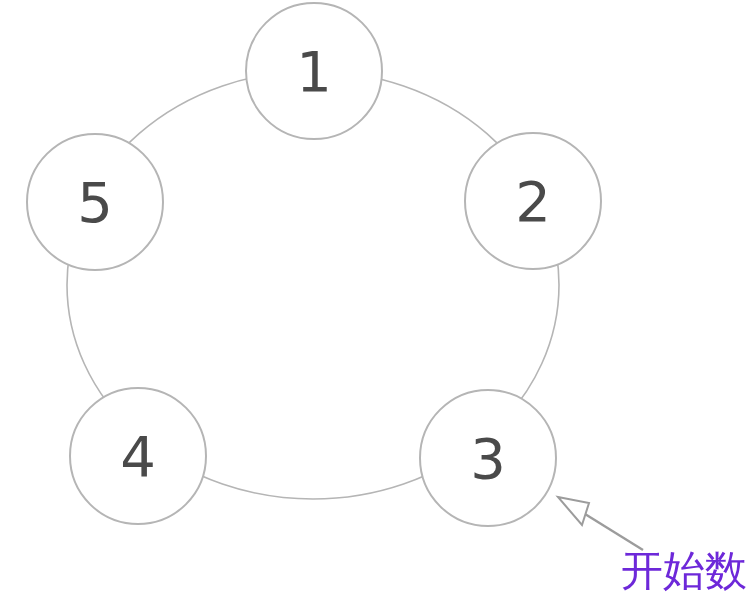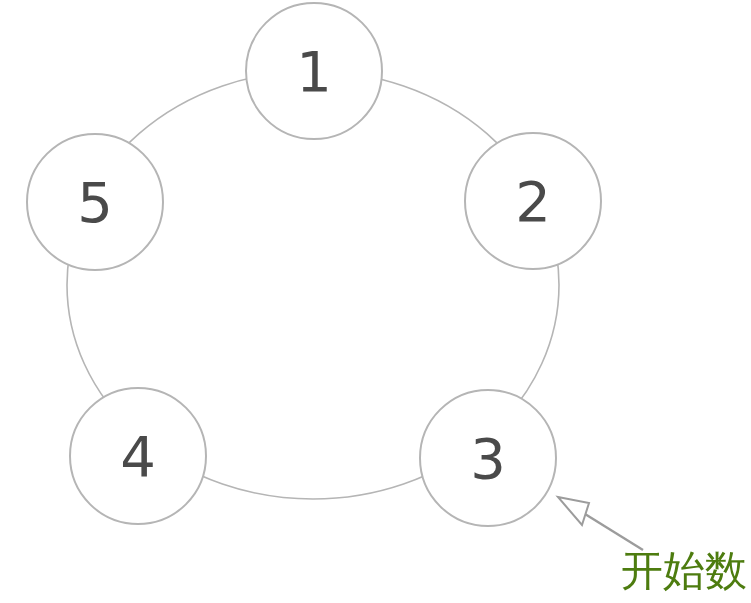--- a/index.html
+++ b/index.html
@@ -47,21 +47,21 @@
     stroke: #9c9c9c;
     stroke-width: 2;
     stroke-linejoin: miter;
   }
   .annotation {
     position: absolute;
     left: 621px;
     top: 548px;
     font-size: 42px;
     line-height: 1.1;
-    color: #4d7c0f;
+    color: #6d28d9;
     white-space: nowrap;
     font-family: "DejaVu Sans", "Liberation Sans", sans-serif;
   }
 </style>
 </head>
 <body>
 
 <div class="canvas">
 
   <svg width="751" height="603" viewBox="0 0 751 603">

